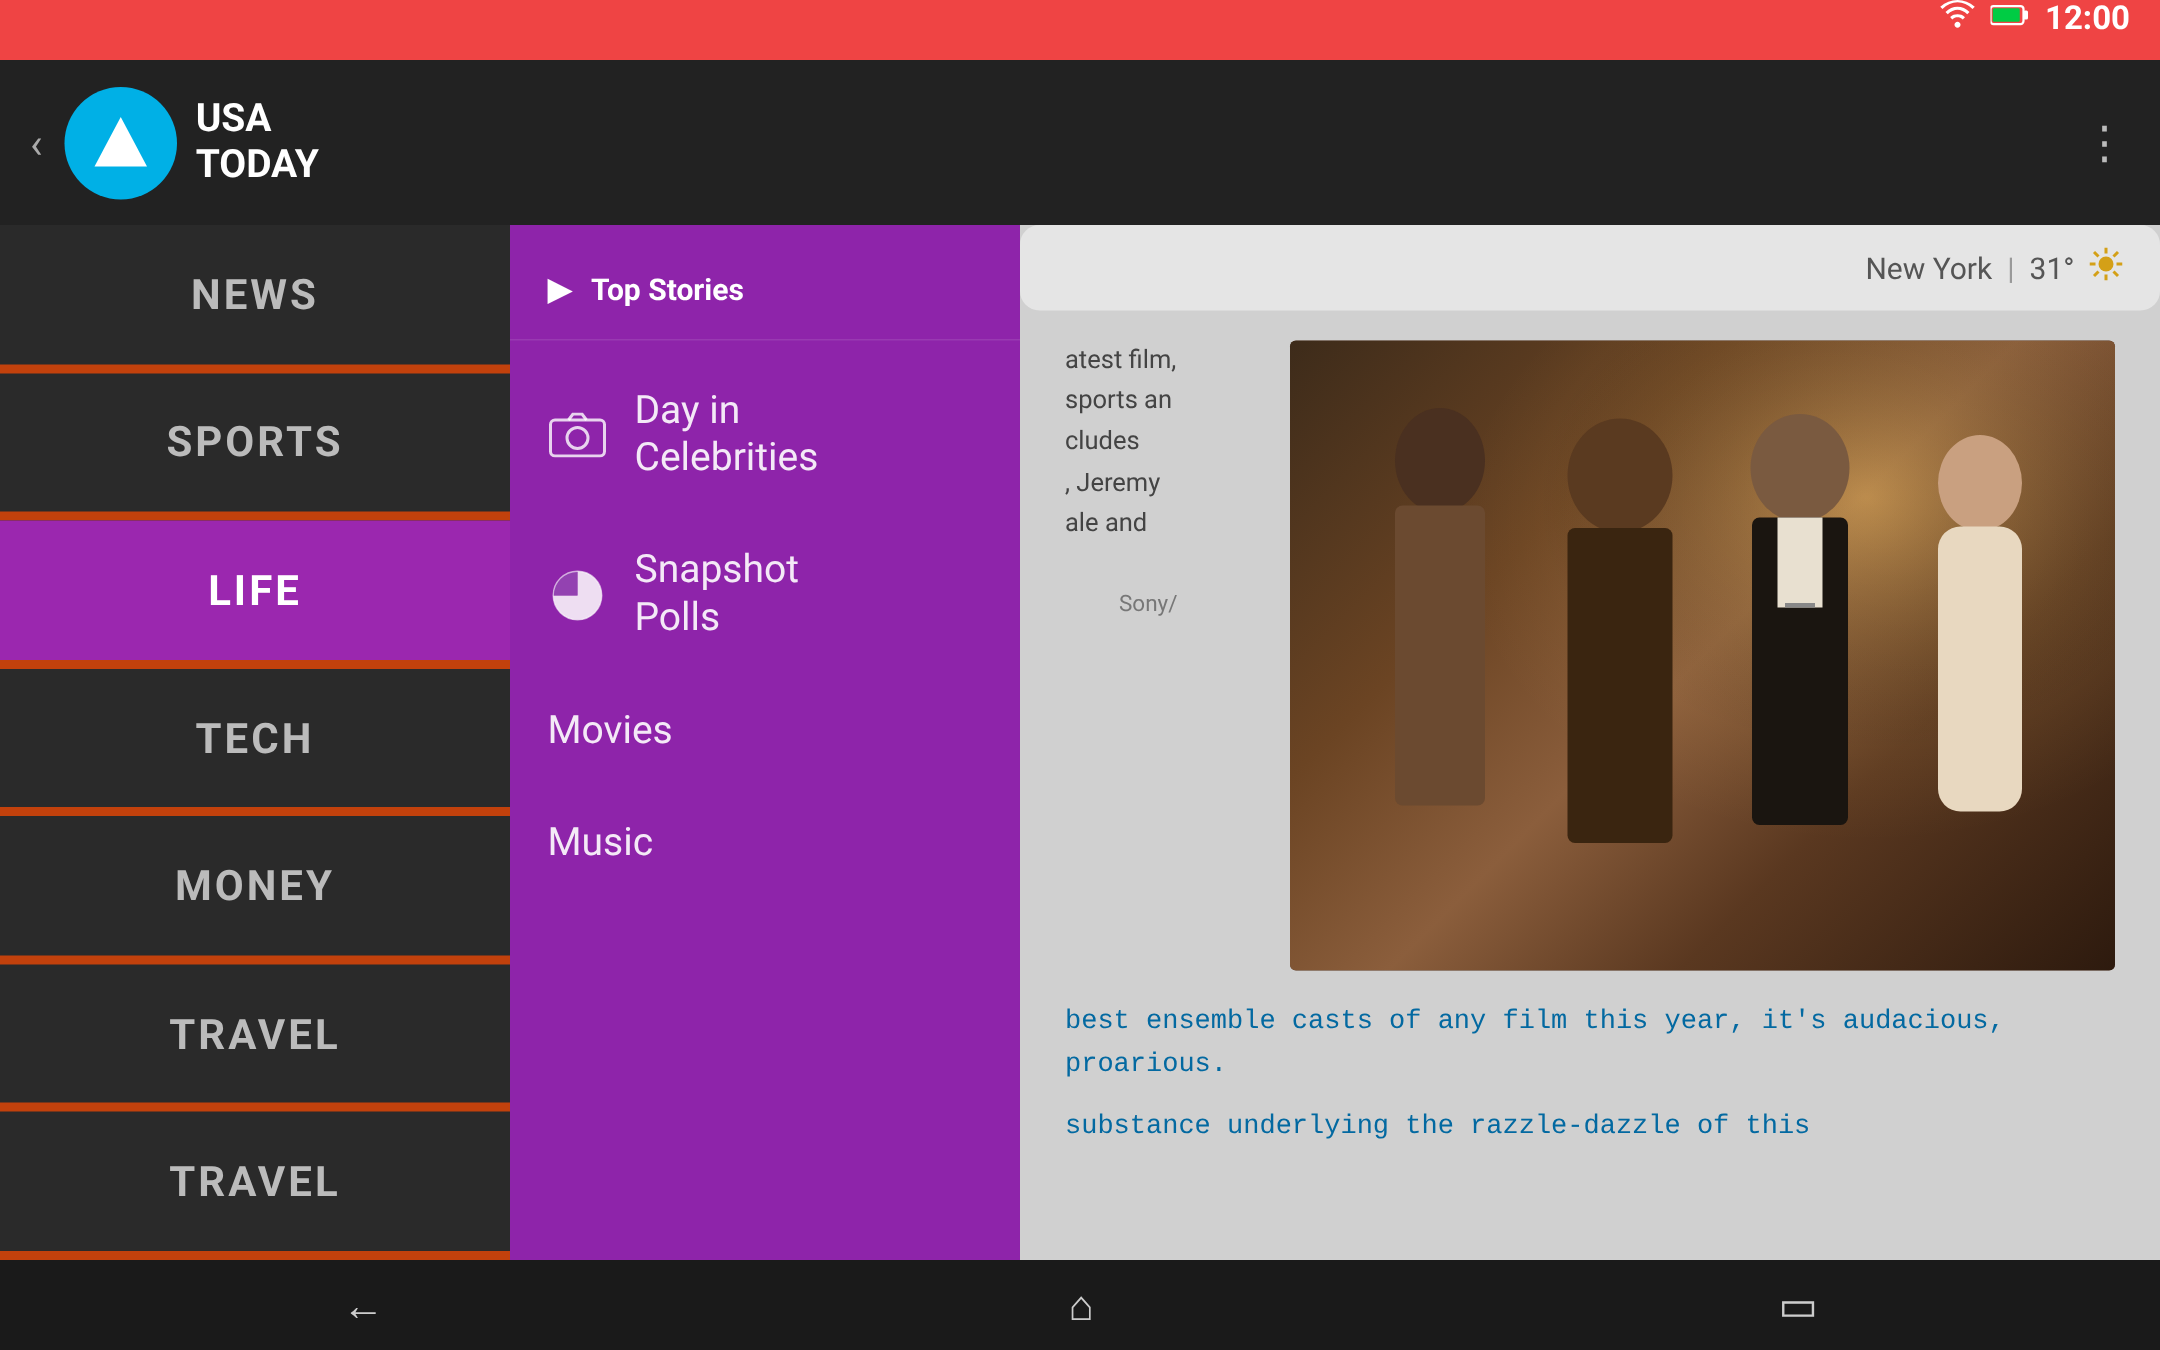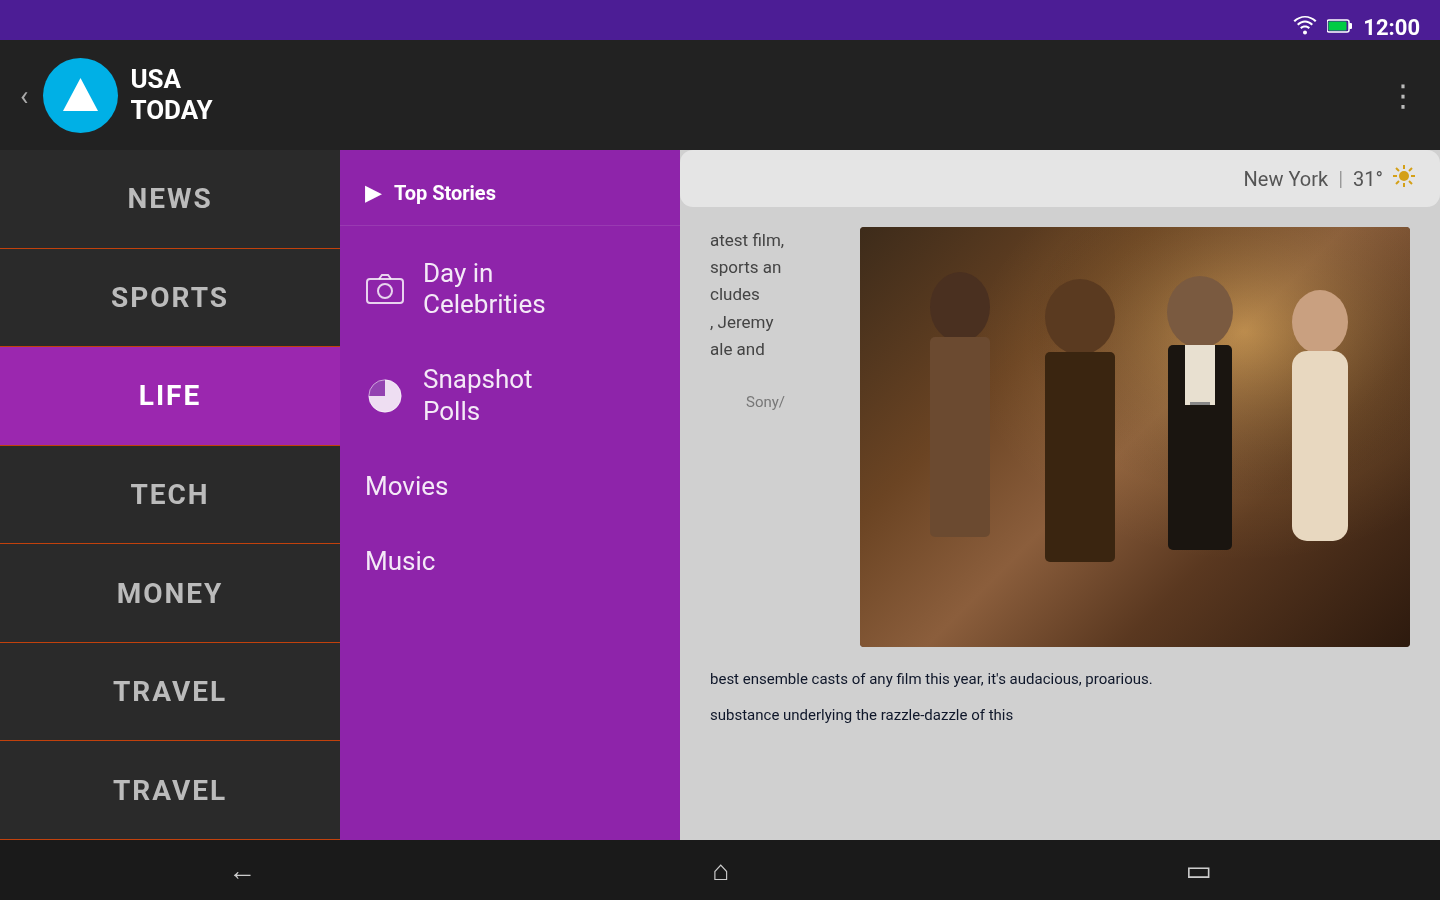--- a/index.html
+++ b/index.html
@@ -8,23 +8,23 @@
       height: 900px;
       overflow: hidden;
       font-family: 'Roboto', Arial, sans-serif;
       background: #1a1a1a;
     }
 
     
     .status-bar {
       width: 100%;
       height: 40px;
-      background: #4c1d95;
-      display: flex;
-      align-items: flex-end;
+      background: #ef4444;
+      display: flex;
+      align-items: flex-start;
       justify-content: flex-end;
       padding: 0 20px;
       gap: 12px;
     }
     .status-icons {
       display: flex;
       align-items: center;
       gap: 10px;
     }
     .status-time {
@@ -98,21 +98,21 @@
       flex-shrink: 0;
       display: flex;
       flex-direction: column;
     }
     .sidebar-item {
       height: 110px;
       display: flex;
       align-items: center;
       justify-content: center;
       cursor: pointer;
-      border-bottom: 1px solid #c2410c;
+      border-bottom: 6px solid #c2410c;
     }
     .sidebar-item.active {
       background: #9b27af;
     }
     .sidebar-item-label {
       color: #bbb;
       font-size: 28px;
       font-weight: bold;
       letter-spacing: 2px;
     }
@@ -223,23 +223,24 @@
       position: absolute;
       bottom: 0;
       left: 0;
       right: 0;
       top: 0;
       background: radial-gradient(ellipse at 70% 30%, rgba(255,200,100,0.2) 0%, transparent 50%);
     }
 
     .article-text-lower {
       padding: 0 30px 20px 30px;
-      color: #0f172a;
-      font-size: 15px;
+      color: #0369a1;
+      font-size: 18px;
       line-height: 1.6;
+      font-family: Liberation Mono, monospace;
     }
 
     
     .bottom-nav {
       width: 100%;
       height: 60px;
       background: #1a1a1a;
       display: flex;
       align-items: center;
       justify-content: space-around;

